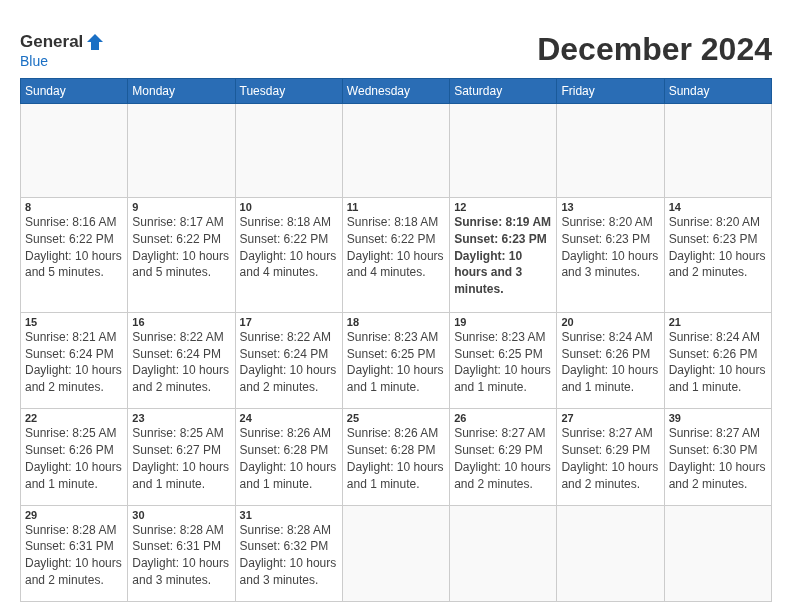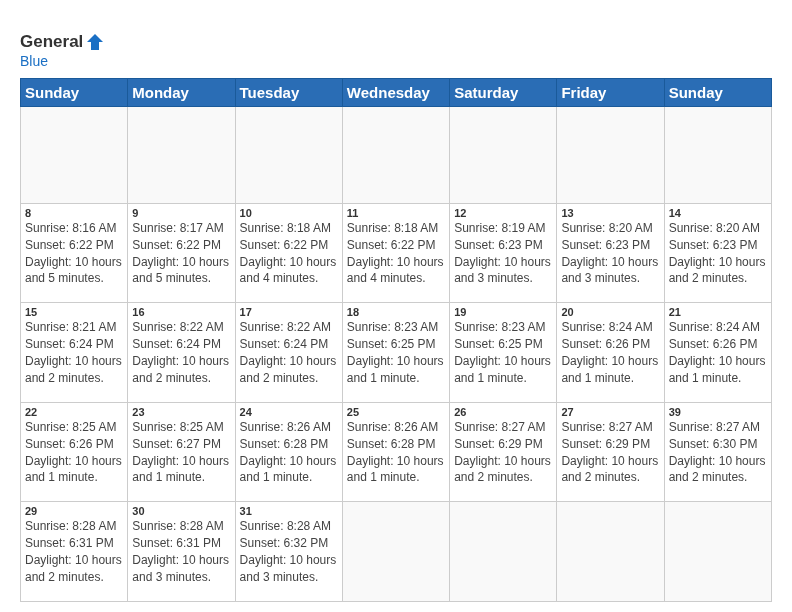--- a/index.html
+++ b/index.html
@@ -58,22 +58,22 @@
     .calendar {
       flex: 1;
       border: 1px solid #ccc;
       border-collapse: collapse;
       width: 100%;
       table-layout: fixed;
     }
     .calendar th {
       background-color: #2a6db5;
       color: white;
-      font-size: 15px;
-      font-weight: bold;
+      font-size: 12px;
+      font-weight: normal;
       padding: 5px 4px;
       text-align: left;
       border: 1px solid #1a5a9a;
     }
     .calendar td {
       vertical-align: top;
       border: 1px solid #ccc;
       padding: 3px 4px;
       font-size: 8.5px;
       color: #333;
@@ -108,20 +108,21 @@
         <span class="logo-general">General</span>
         <svg class="logo-icon" viewBox="0 0 20 20">
           <polygon points="10,2 18,10 14,10 14,18 6,18 6,10 2,10" fill="#1a6fc4"></polygon>
         </svg>
       </div>
       <div>
         <span class="logo-blue">Blue</span>
       </div>
     </div>
     <div class="title-section">
+      <div class="month-title">December 2024</div>
     </div>
   </div>
 
   <table class="calendar">
     <thead>
       <tr>
       <th>Sunday</th>
           <th>Monday</th>
           <th>Tuesday</th>
           <th>Wednesday</th>
@@ -160,21 +161,21 @@
 Daylight: 10 hours and 4 minutes.</div>
           </td>
           <td>
             <span class="day-number">11</span>
             <div class="day-info" style="white-space: pre-line;">Sunrise: 8:18 AM
 Sunset: 6:22 PM
 Daylight: 10 hours and 4 minutes.</div>
           </td>
           <td>
             <span class="day-number">12</span>
-            <div class="day-info" style="white-space: pre-line;">Sunrise: 8:19 AM
+            <div class="day-info" style="white-space: pre-line; font-weight: bold;">Sunrise: 8:19 AM
 Sunset: 6:23 PM
 Daylight: 10 hours and 3 minutes.</div>
           </td>
           <td>
             <span class="day-number">13</span>
             <div class="day-info" style="white-space: pre-line;">Sunrise: 8:20 AM
 Sunset: 6:23 PM
 Daylight: 10 hours and 3 minutes.</div>
           </td>
           <td>

